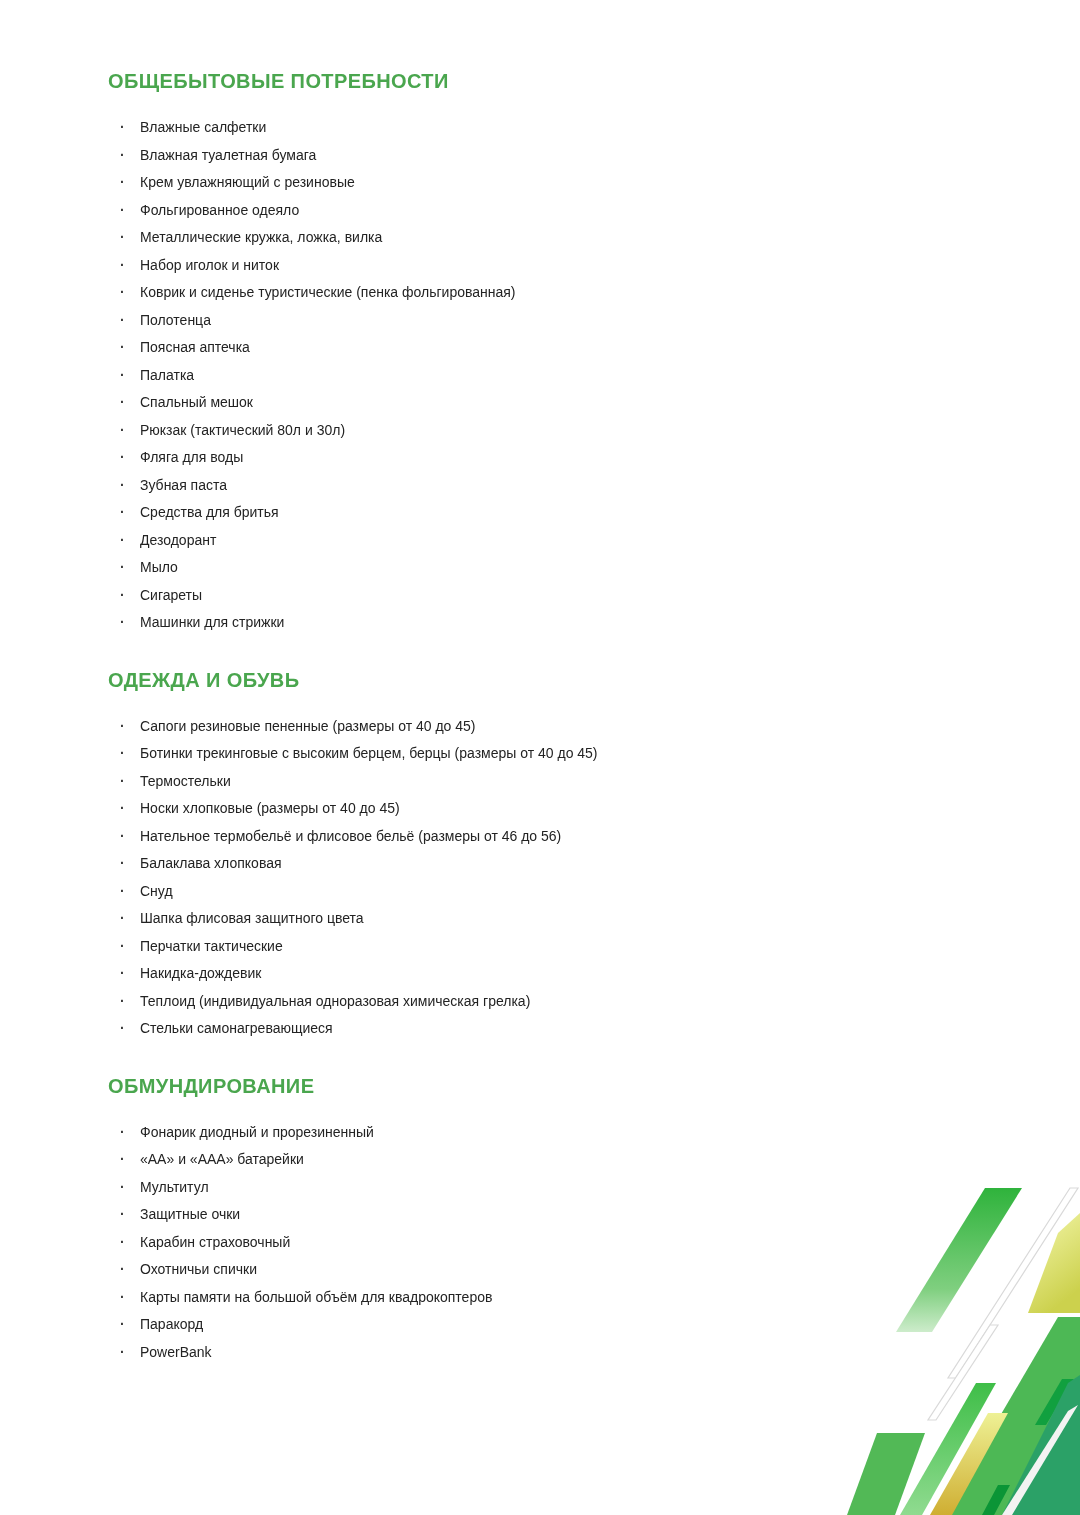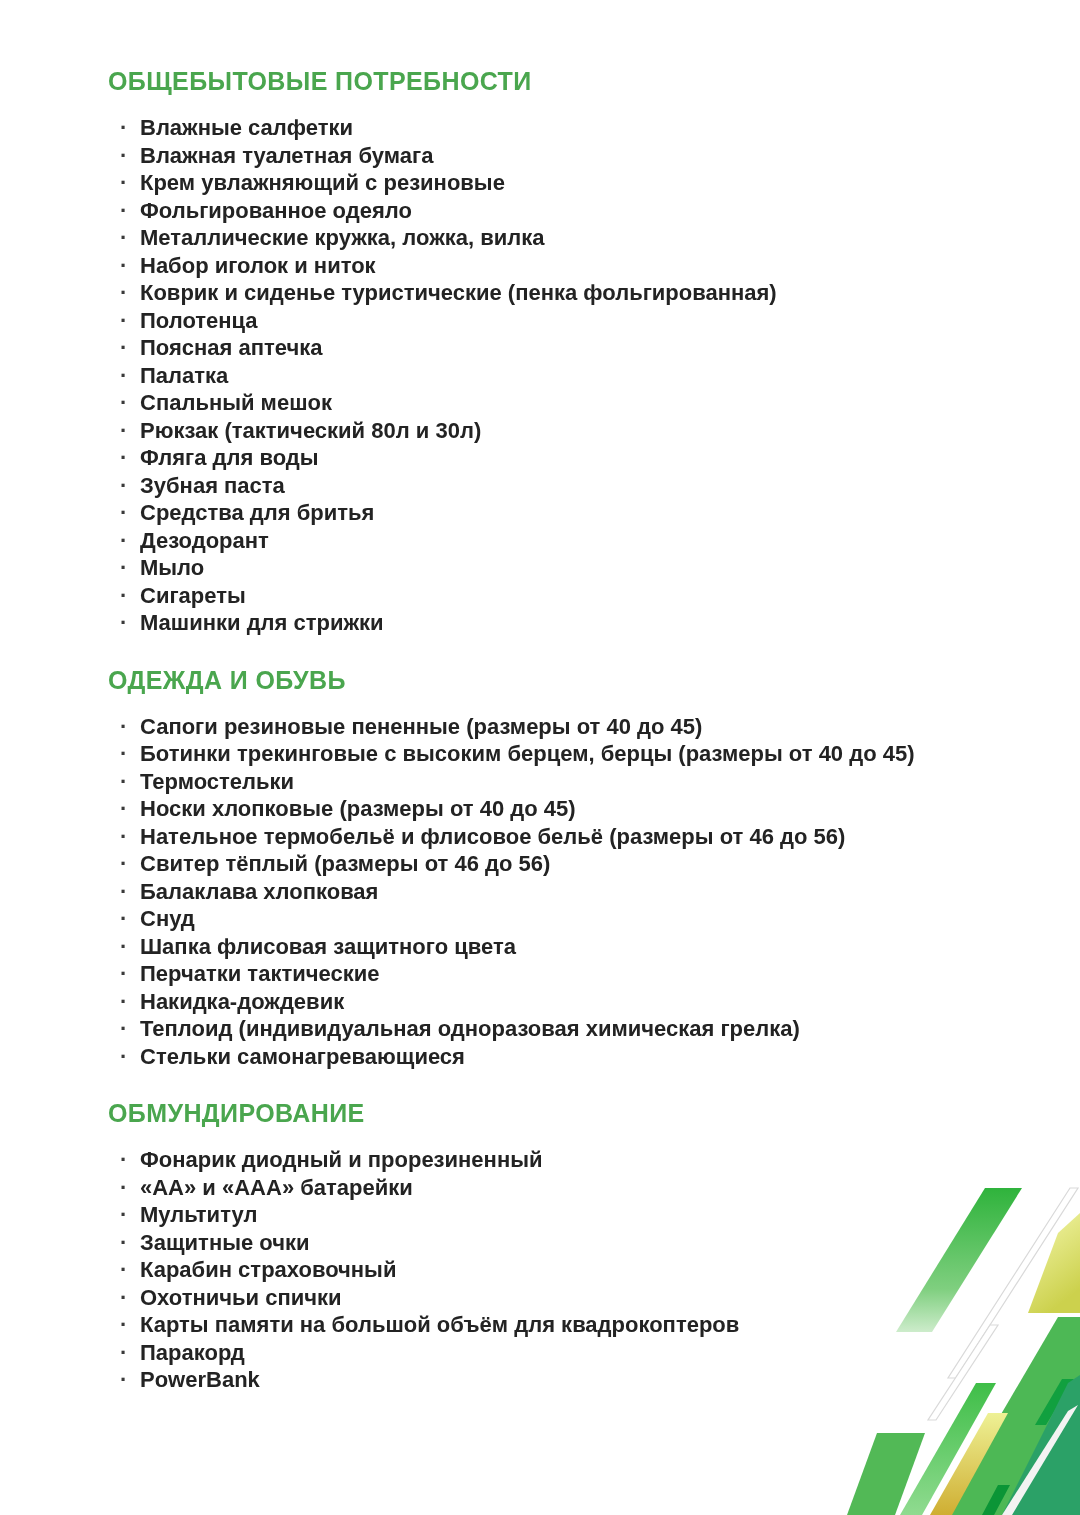--- a/index.html
+++ b/index.html
@@ -17,39 +17,38 @@
     font-family:"Liberation Sans","DejaVu Sans",sans-serif;
     margin:0 auto;
   }
   .content{
     position:absolute;
     left:108px;top:64px;right:50px;
   }
   .section{margin:0;}
   .section-title{
     margin:0 0 16px 0;
-    font-size:25px;
+    font-size:20px;
     line-height:34px;
     font-weight:700;
     letter-spacing:0.4px;
     color:var(--heading-color);
     text-transform:uppercase;
   }
   ul.item-list{
     list-style:none;
     margin:0 0 26px 0;
     padding:0;
   }
   ul.item-list li{
     position:relative;
     padding-left:32px;
-    font-size:22px;
+    font-size:14px;
     line-height:27.5px;
     color:var(--text-color);
-    font-weight:bold;
   }
   ul.item-list li::before{
     content:"\00B7";
     position:absolute;
     left:12px;top:0;
     color:var(--bullet-color);
     font-weight:700;
   }
   .corner-decor{
     position:absolute;
@@ -91,21 +90,20 @@
     </section>
 
     <section class="section">
       <h2 class="section-title">ОДЕЖДА И ОБУВЬ</h2>
       <ul class="item-list">
           <li>Сапоги резиновые пененные (размеры от 40 до 45)</li>
           <li>Ботинки трекинговые с высоким берцем, берцы (размеры от 40 до 45)</li>
           <li>Термостельки</li>
           <li>Носки хлопковые (размеры от 40 до 45)</li>
           <li>Нательное термобельё и флисовое бельё (размеры от 46 до 56)</li>
-          <li>Свитер тёплый (размеры от 46 до 56)</li>
           <li>Балаклава хлопковая</li>
           <li>Снуд</li>
           <li>Шапка флисовая защитного цвета</li>
           <li>Перчатки тактические</li>
           <li>Накидка-дождевик</li>
           <li>Теплоид (индивидуальная одноразовая химическая грелка)</li>
           <li>Стельки самонагревающиеся</li>
         </ul>
     </section>
 

